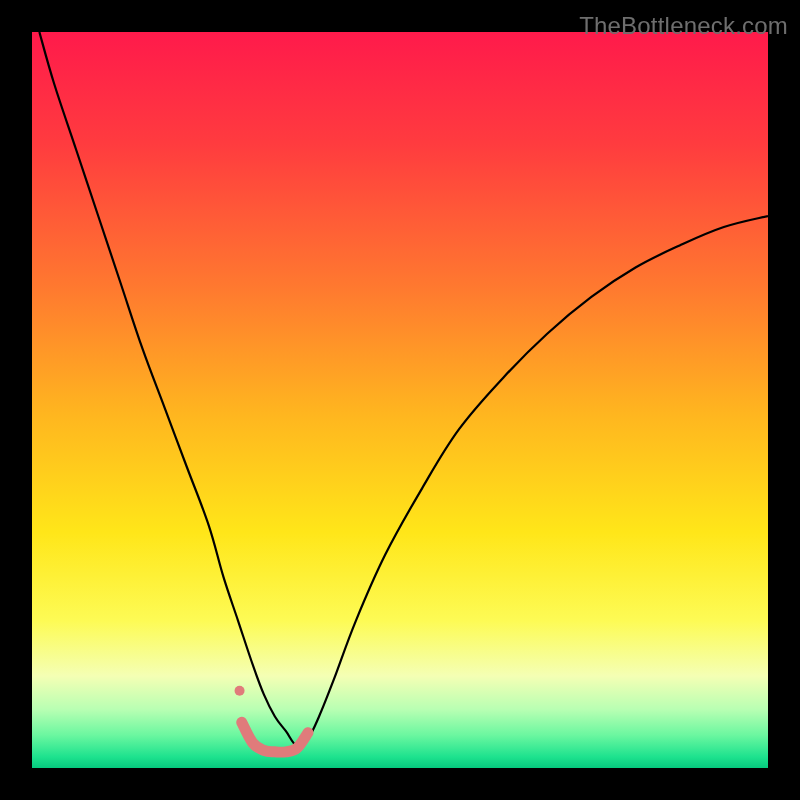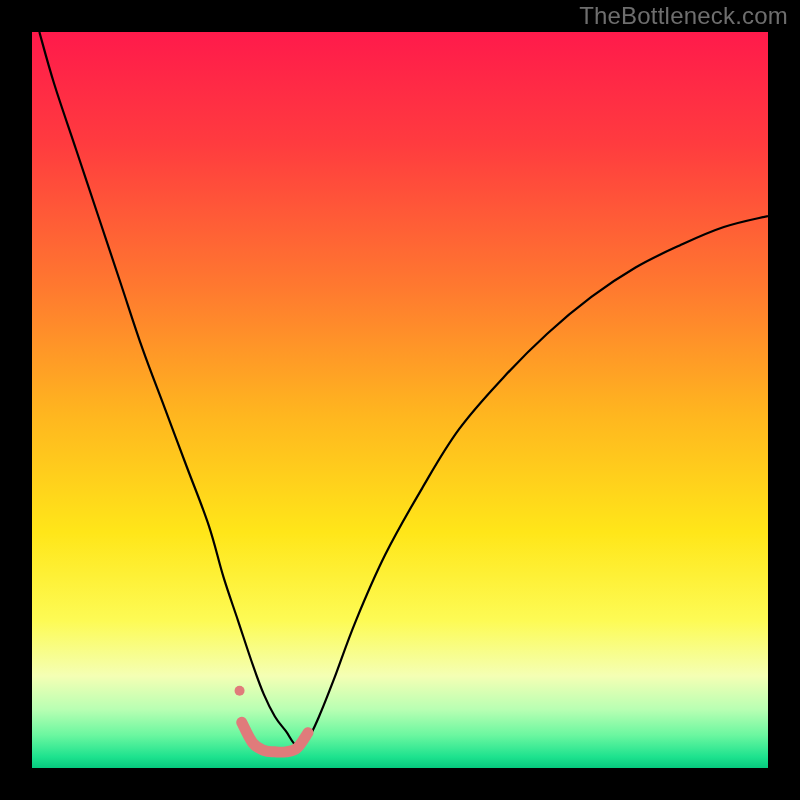--- a/index.html
+++ b/index.html
@@ -36,21 +36,21 @@
   }
   svg.curve-layer {
     position: absolute;
     left: 0;
     top: 0;
     width: 736px;
     height: 736px;
   }
   .watermark {
     position: absolute;
-    top: 2px;
+    top: 12px;
     right: 12px;
     color: #6e6e6e;
     font-size: 24px;
     font-weight: 500;
     letter-spacing: 0.2px;
   }
 </style>
 </head>
 <body>
 

